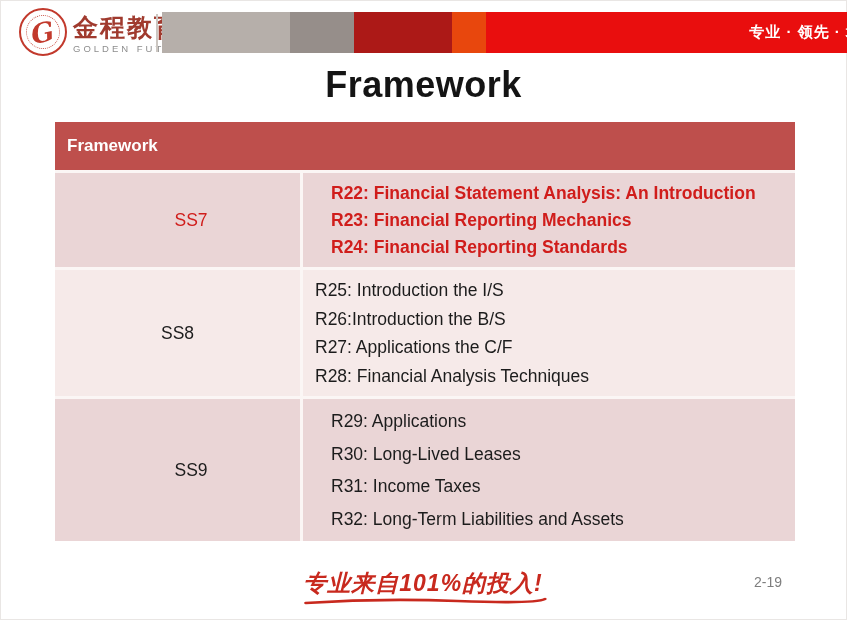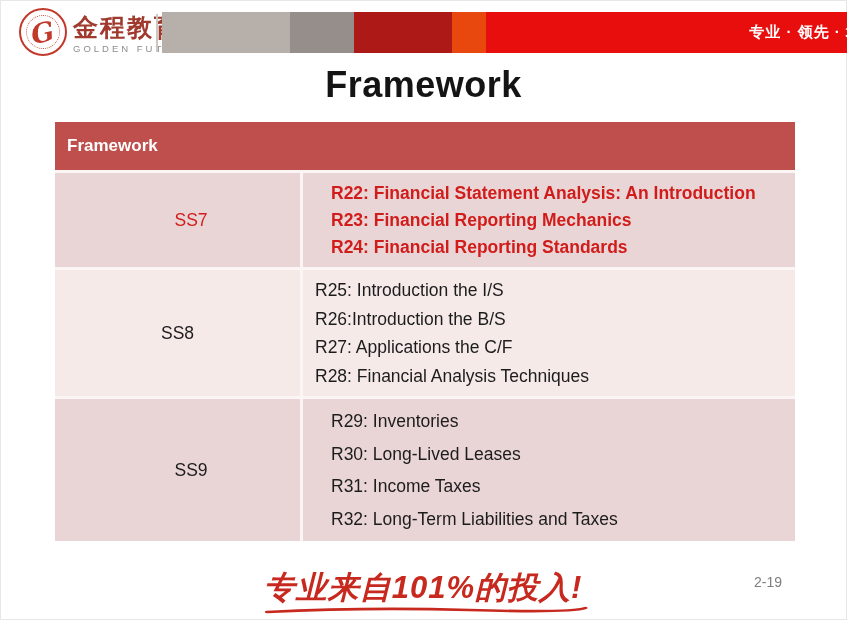--- a/index.html
+++ b/index.html
@@ -81,21 +81,21 @@
   tr.r-ss8 td{height:114px;} tr.r-ss8 td.readings div{line-height:28.5px;}
   tr.r-ss9 td{height:130px;} tr.r-ss9 td.readings div{line-height:32.5px;}
   tr.r-ss10 td{height:64px;} tr.r-ss10 td.readings div{line-height:32px;}
 
   
   .slogan-wrap{
     position:absolute;top:571px;left:423px;transform:translateX(-50%);
     text-align:center;
   }
   .slogan{
-    font-size:31px;font-weight:bold;font-style:italic;
+    font-size:23px;font-weight:bold;font-style:italic;
     color:var(--sloganRed);letter-spacing:1px;white-space:nowrap;line-height:1.1;
   }
   .slogan-underline{display:block;width:102%;height:8px;margin-top:1px;}
   .page-number{
     position:absolute;top:574px;right:65px;
     font-size:14px;color:var(--pageNumGray);
   }
 </style>
 </head>
 <body>
@@ -145,24 +145,24 @@
         <td class="readings">
           <div>R25: Introduction the I/S</div>
           <div>R26:Introduction the B/S</div>
           <div>R27: Applications the C/F</div>
           <div>R28: Financial Analysis Techniques</div>
         </td>
       </tr>
       <tr class="r-ss9 band-dark">
         <td class="session">SS9</td>
         <td class="readings">
-          <div>R29: Inventories</div>
+          <div>R29: Applications</div>
           <div>R30: Long-Lived Leases</div>
           <div>R31: Income Taxes</div>
-          <div>R32: Long-Term Liabilities and Taxes</div>
+          <div>R32: Long-Term Liabilities and Assets</div>
         </td>
       </tr>
     </tbody>
   </table>
 
   <div class="slogan-wrap">
     <span class="slogan">专业来自101%的投入!</span>
     <svg class="slogan-underline" viewBox="0 0 190 8" preserveAspectRatio="none">
       <path d="M2 6 Q 60 1, 120 4 T 188 2" fill="none" stroke="#C8291E" stroke-width="2.6" stroke-linecap="round"></path>
     </svg>

